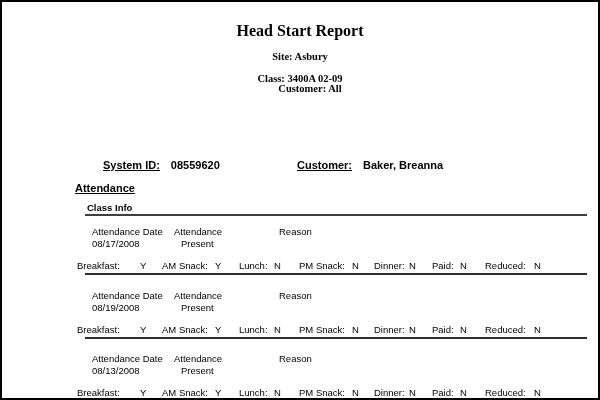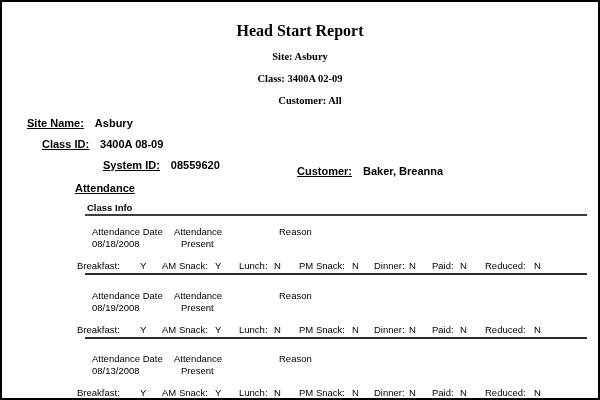--- a/index.html
+++ b/index.html
@@ -6,21 +6,21 @@
   .page {
     position:relative; width:600px; height:400px; box-sizing:border-box;
     background:#ffffff; border:2px solid #000000; overflow:hidden;
     font-family:"Liberation Sans", sans-serif; color:#000;
   }
   
   .hdr { position:absolute; left:0; right:0; text-align:center;
          font-family:"Liberation Serif", serif; font-weight:bold; }
   .hdr-title { top:20px; font-size:16px; }
   .hdr-sub   { font-size:10.5px; }
-  .hdr-sub.s1 { top:49px; } .hdr-sub.s2 { top:71px; } .hdr-sub.s3 { top:93px;padding-left:20px; }
+  .hdr-sub.s1 { top:49px; } .hdr-sub.s2 { top:71px; } .hdr-sub.s3 { top:81px;padding-left:20px; }
 
   
   .drow { position:absolute; font-size:11px; font-weight:bold; white-space:nowrap; }
   .dlabel { text-decoration:underline; }
   .dvalue { margin-left:11px; }
 
   .section-title { position:absolute; left:73px; top:180px; font-size:11px;
                    font-weight:bold; text-decoration:underline; }
   .group-title { position:absolute; left:85px; top:200px; font-size:9.5px; font-weight:bold; }
   .hline { position:absolute; left:83px; width:502px; height:2px; background:#3f3f3f; }
@@ -36,42 +36,36 @@
 </head>
 <body>
 
 <div class="page">
 
   <div class="hdr hdr-sub s1">Site: Asbury</div>
   <div class="hdr hdr-title">Head Start Report</div>
   <div class="hdr hdr-sub s2">Class: 3400A 02-09</div>
   <div class="hdr hdr-sub s3">Customer: All</div>
 
-  <div class="drow" style="left:25px; top:115px;">
-    <span class="dlabel">Site Name:</span><span class="dvalue">Asbury</span>
-  </div>
-  <div class="drow" style="left:40px; top:136px;">
-    <span class="dlabel">Class ID:</span><span class="dvalue">3400A 08-09</span>
-  </div>
   <div class="drow" style="left:57px; top:157px;margin-left:44px;">
     <span class="dlabel">System ID:</span><span class="dvalue">08559620</span>
   </div>
-  <div class="drow" style="left:295px; top:163px;">
+  <div class="drow" style="left:295px; top:157px;">
     <span class="dlabel">Customer:</span><span class="dvalue">Baker, Breanna</span>
   </div>
 
   <div class="section-title">Attendance</div>
   <div class="group-title">Class Info</div>
   <div class="hline under-group"></div>
 
   <div class="record" style="top:224px;">
     <span class="cell" style="left:90px; top:0;">Attendance Date</span>
     <span class="cell" style="left:172px; top:0;">Attendance</span>
     <span class="cell" style="left:277px; top:0;">Reason</span>
-    <span class="cell" style="left:90px; top:12px;">08/18/2008</span>
+    <span class="cell" style="left:90px; top:12px;">08/17/2008</span>
     <span class="cell" style="left:179px; top:12px;">Present</span>
     <span class="cell" style="left:277px; top:12px;"></span>
     <div class="meals">
       <span class="cell" style="left:75px;">Breakfast:</span>
       <span class="cell" style="left:138px;">Y</span>
       <span class="cell" style="left:160px;">AM Snack:</span>
       <span class="cell" style="left:213px;">Y</span>
       <span class="cell" style="left:237px;">Lunch:</span>
       <span class="cell" style="left:272px;">N</span>
       <span class="cell" style="left:297px;">PM Snack:</span>

